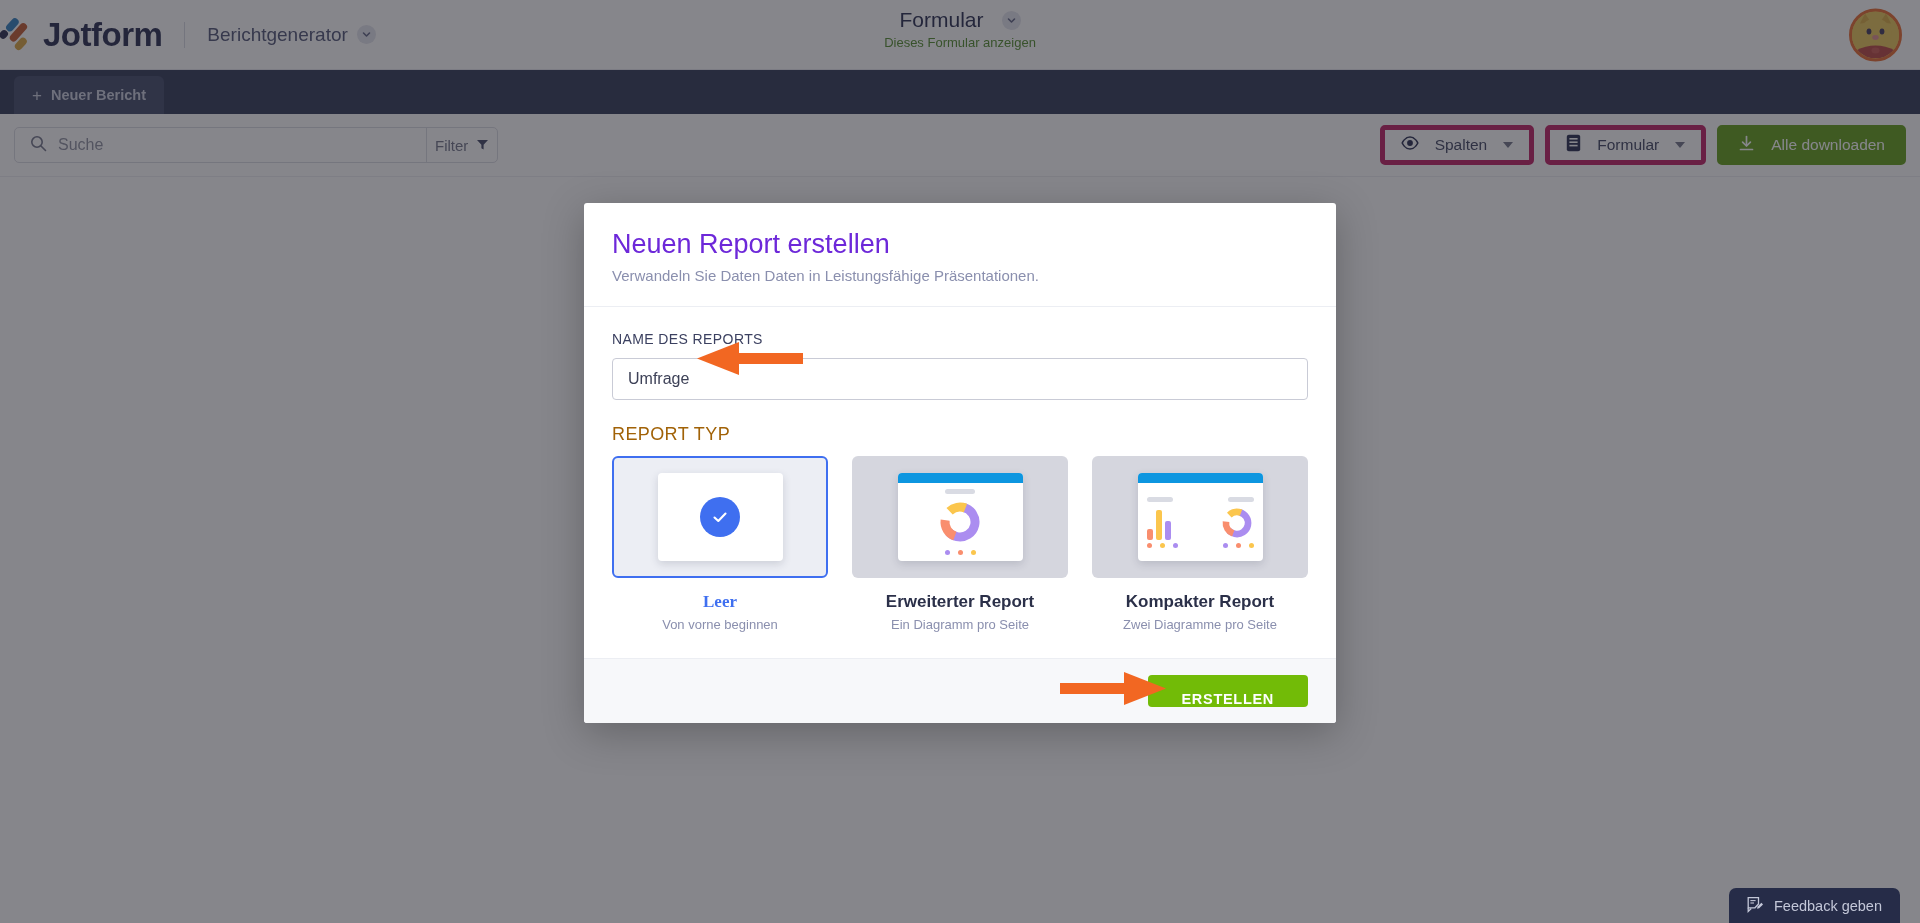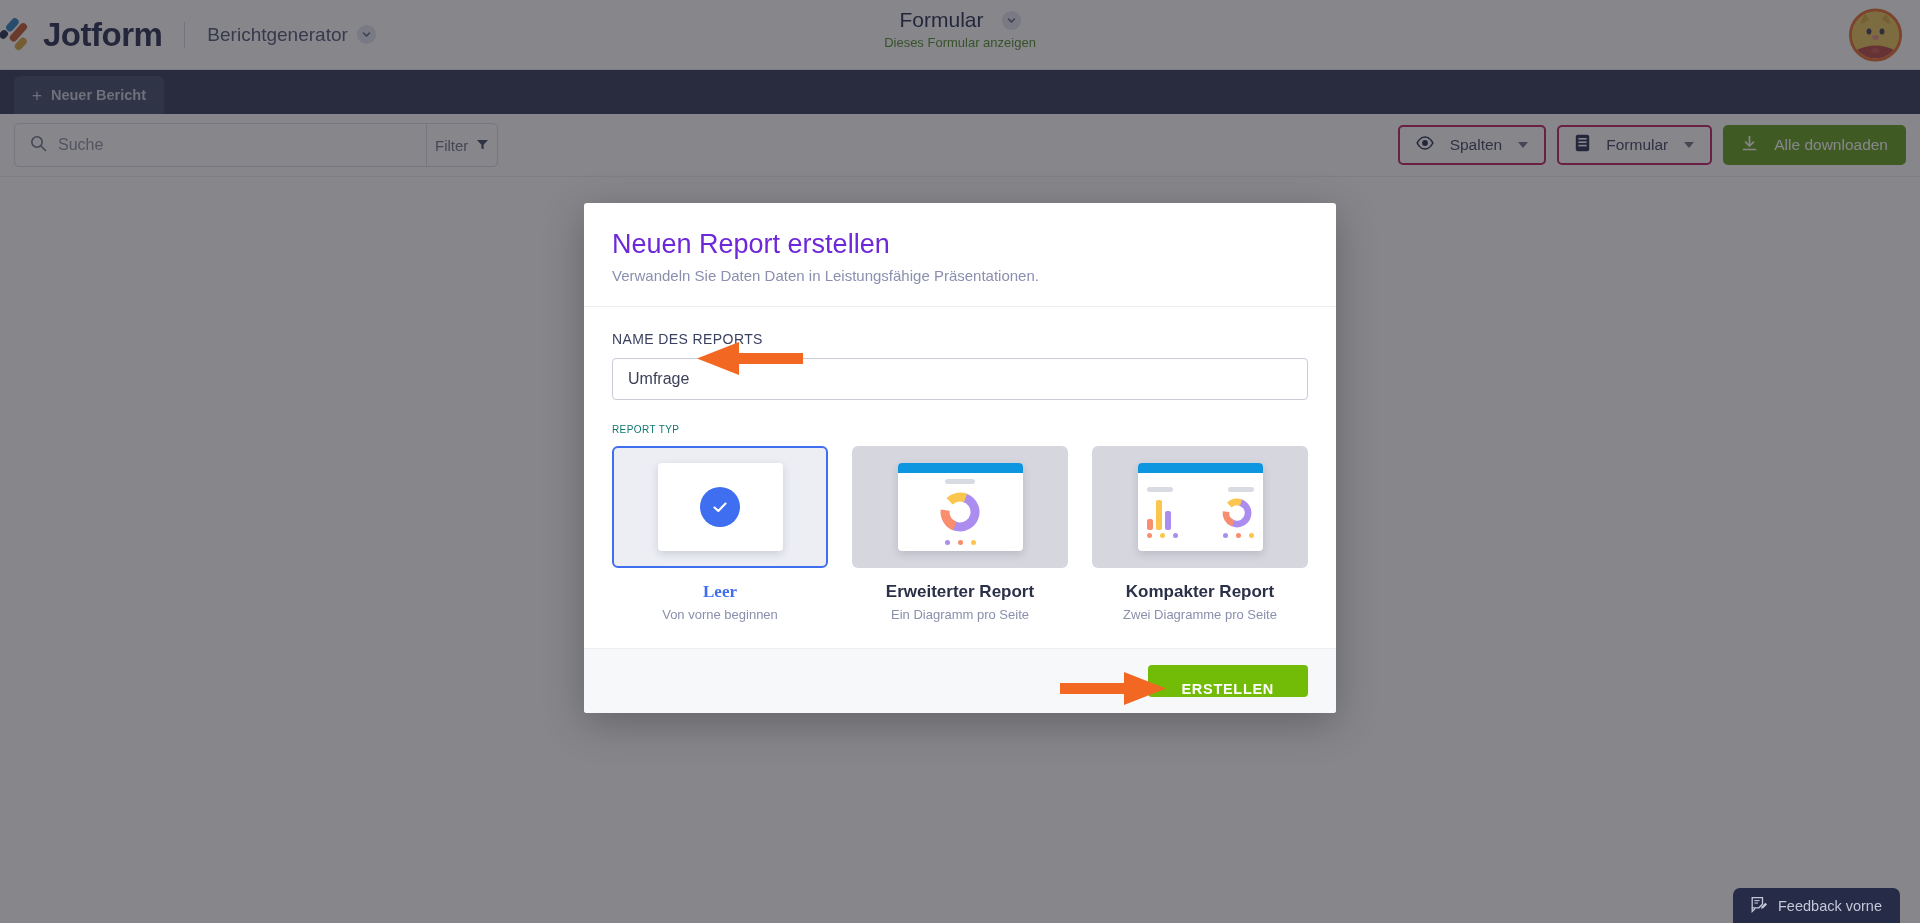--- a/index.html
+++ b/index.html
@@ -76,37 +76,37 @@
   
   .toolbar {
     height: 63px; background: #ffffff;
     display: flex; align-items: center; justify-content: space-between;
     padding: 0 14px;
     border-bottom: 1px solid #ececf1;
   }
   .search-group {
     display: flex; align-items: stretch;
     border: 1px solid #d9dae1; border-radius: 5px; overflow: hidden;
-    height: 44px; background: #fff;
+    height: 36px; background: #fff;
   }
   .search-box {
     display: flex; align-items: center; gap: 11px;
     width: 411px; padding: 0 15px;
   }
   .search-ph { color: #8b8e9e; font-size: 16px; }
   .filter-btn {
     display:flex; align-items:center; gap: 8px;
     padding: 0 8px; border-left: 1px solid #d9dae1;
     color: #6d7085; font-size: 15px;
   }
 
   .toolbar-right { display: flex; align-items: center; gap: 11px; }
   .tb-btn {
     height: 40px; display:flex; align-items:center; gap: 16px;
-    padding: 0 16px; border: 2px solid #be185d; border-radius: 5px;
+    padding: 0 16px; border: 5px solid #be185d; border-radius: 5px;
     color: #3a3f5c; font-size: 15.5px; background: #fff;
   }
   .tb-btn.primary {
     background: #5e9c12; border-color: #5e9c12; color: #fff; font-weight: 500;
   }
   .caret { width:0;height:0;border-left:5px solid transparent;border-right:5px solid transparent;border-top:6px solid #6d7085; }
 
   
   .overlay {
     position: absolute; inset: 0;
@@ -131,21 +131,21 @@
     text-transform: uppercase; margin-bottom: 11px;
   }
   .text-input {
     height: 42px; border: 1px solid #c9cbd6; border-radius: 4px;
     display:flex; align-items:center; padding: 0 15px;
     font-size: 16px; color: #3d4157; background: #fff;
     position: relative;
   }
 
   .section-label {
-    font-size: 10px; color: #0f766e; letter-spacing: 0.4px;
+    font-size: 18px; color: #a16207; letter-spacing: 0.4px;
     text-transform: uppercase; margin: 24px 0 11px 0;
   }
 
   .cards { display: flex; gap: 24px; }
   .card { width: 221px; text-align: center; }
   .card-thumb {
     height: 122px; border-radius: 6px; background: #d5d6de;
     display:flex; align-items:center; justify-content:center;
     border: 2px solid transparent;
   }
@@ -445,16 +445,16 @@
   <div class="feedback">
     <span>
       <svg width="17" height="17" viewBox="0 0 17 17">
         <path d="M1.2 1.6 H11.5 V8 L8 11.8 H1.2 Z" fill="none" stroke="#c3c7d8" stroke-width="1.3"></path>
         <path d="M1.2 11.8 L1.2 15.4 L4.2 12.6" fill="none" stroke="#c3c7d8" stroke-width="1.3"></path>
         <line x1="3.4" y1="4.6" x2="8.6" y2="4.6" stroke="#c3c7d8" stroke-width="1.1"></line>
         <line x1="3.4" y1="7" x2="7" y2="7" stroke="#c3c7d8" stroke-width="1.1"></line>
         <path d="M10.6 10.6 L14.4 6.8 L16 8.4 L12.2 12.2 L10 12.8 Z" fill="#c3c7d8"></path>
       </svg>
     </span>
-    <span>Feedback vorne</span>
+    <span>Feedback geben</span>
   </div>
 
 </div>
 
 </body></html>

